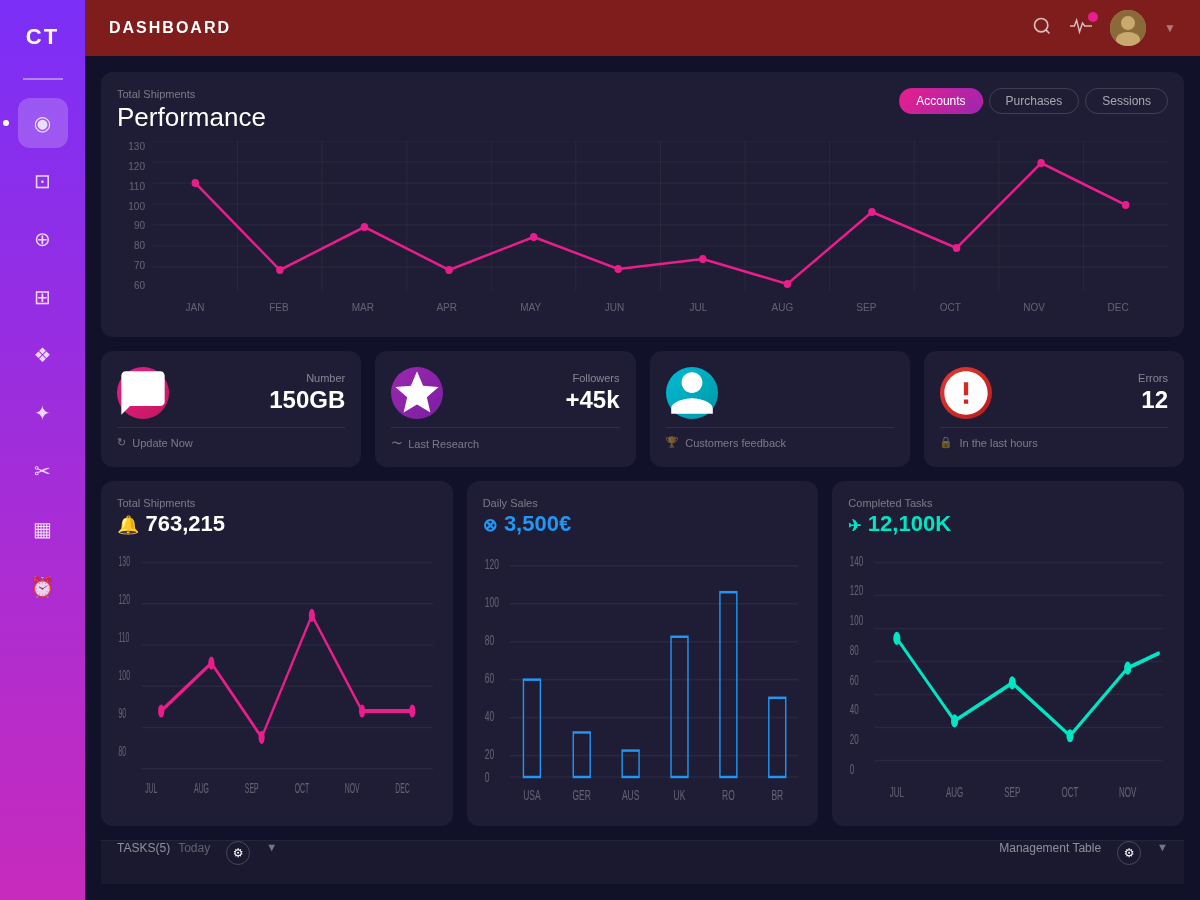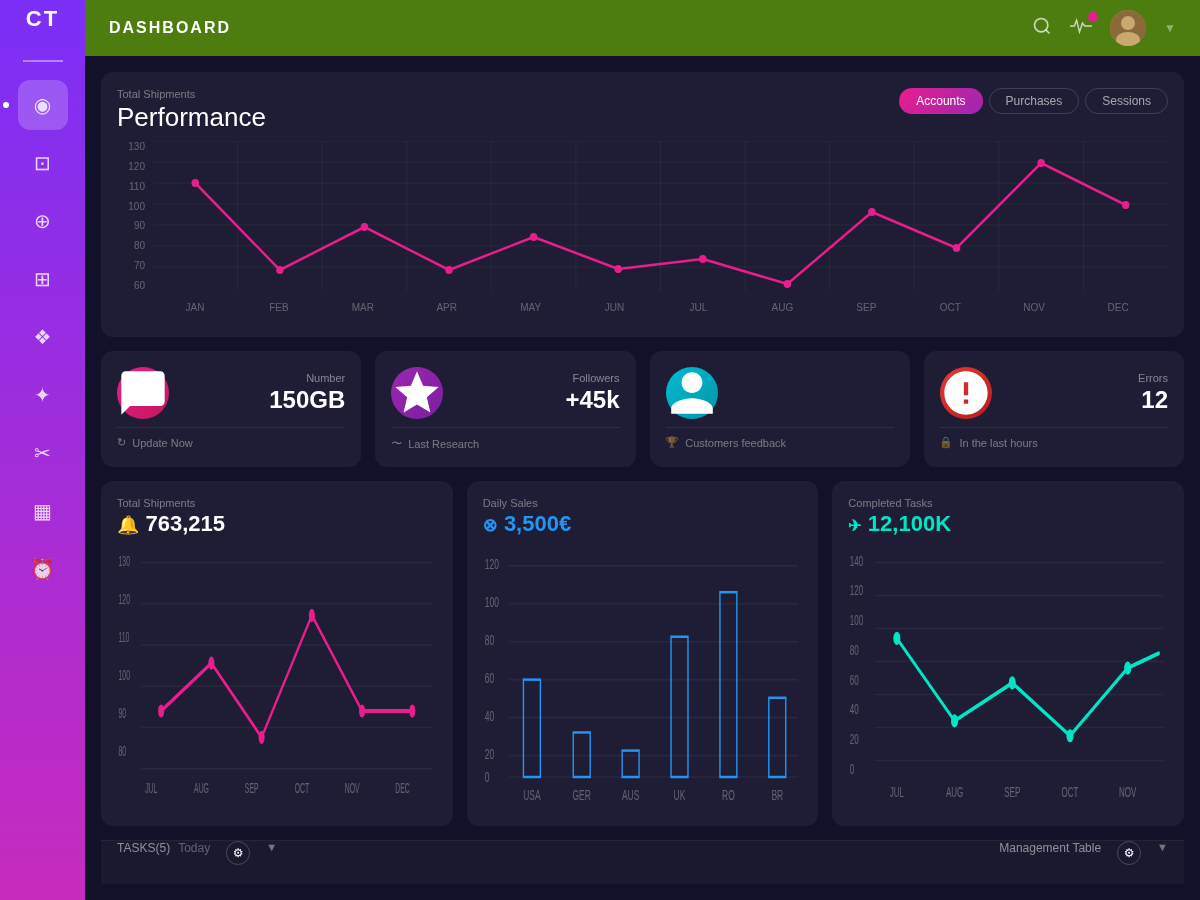--- a/index.html
+++ b/index.html
@@ -11,21 +11,21 @@
       display: flex;
     }
 
     
     .sidebar {
       width: 85px;
       background: linear-gradient(180deg, #7b2ff7 0%, #c72bbd 100%);
       display: flex;
       flex-direction: column;
       align-items: center;
-      padding: 6px 0;
+      padding: 24px 0;
       gap: 8px;
       flex-shrink: 0;
     }
     .sidebar-logo {
       font-size: 22px; font-weight: 700; color: #fff;
       margin-bottom: 20px; letter-spacing: 2px;
     }
     .sidebar-divider {
       width: 40px; height: 2px; background: rgba(255,255,255,0.4);
       margin-bottom: 10px;
@@ -55,21 +55,21 @@
     .main {
       flex: 1;
       display: flex;
       flex-direction: column;
       overflow: hidden;
     }
 
     
     .topbar {
       height: 56px;
-      background: #4d7c0f;
+      background: #7f1d1d;
       display: flex;
       align-items: center;
       padding: 4px 24px;
       gap: 16px;
       flex-shrink: 0;
     }
     .topbar-title {
       font-size: 16px; font-weight: 600; letter-spacing: 2px;
       color: #fff; flex: 1;
     }

